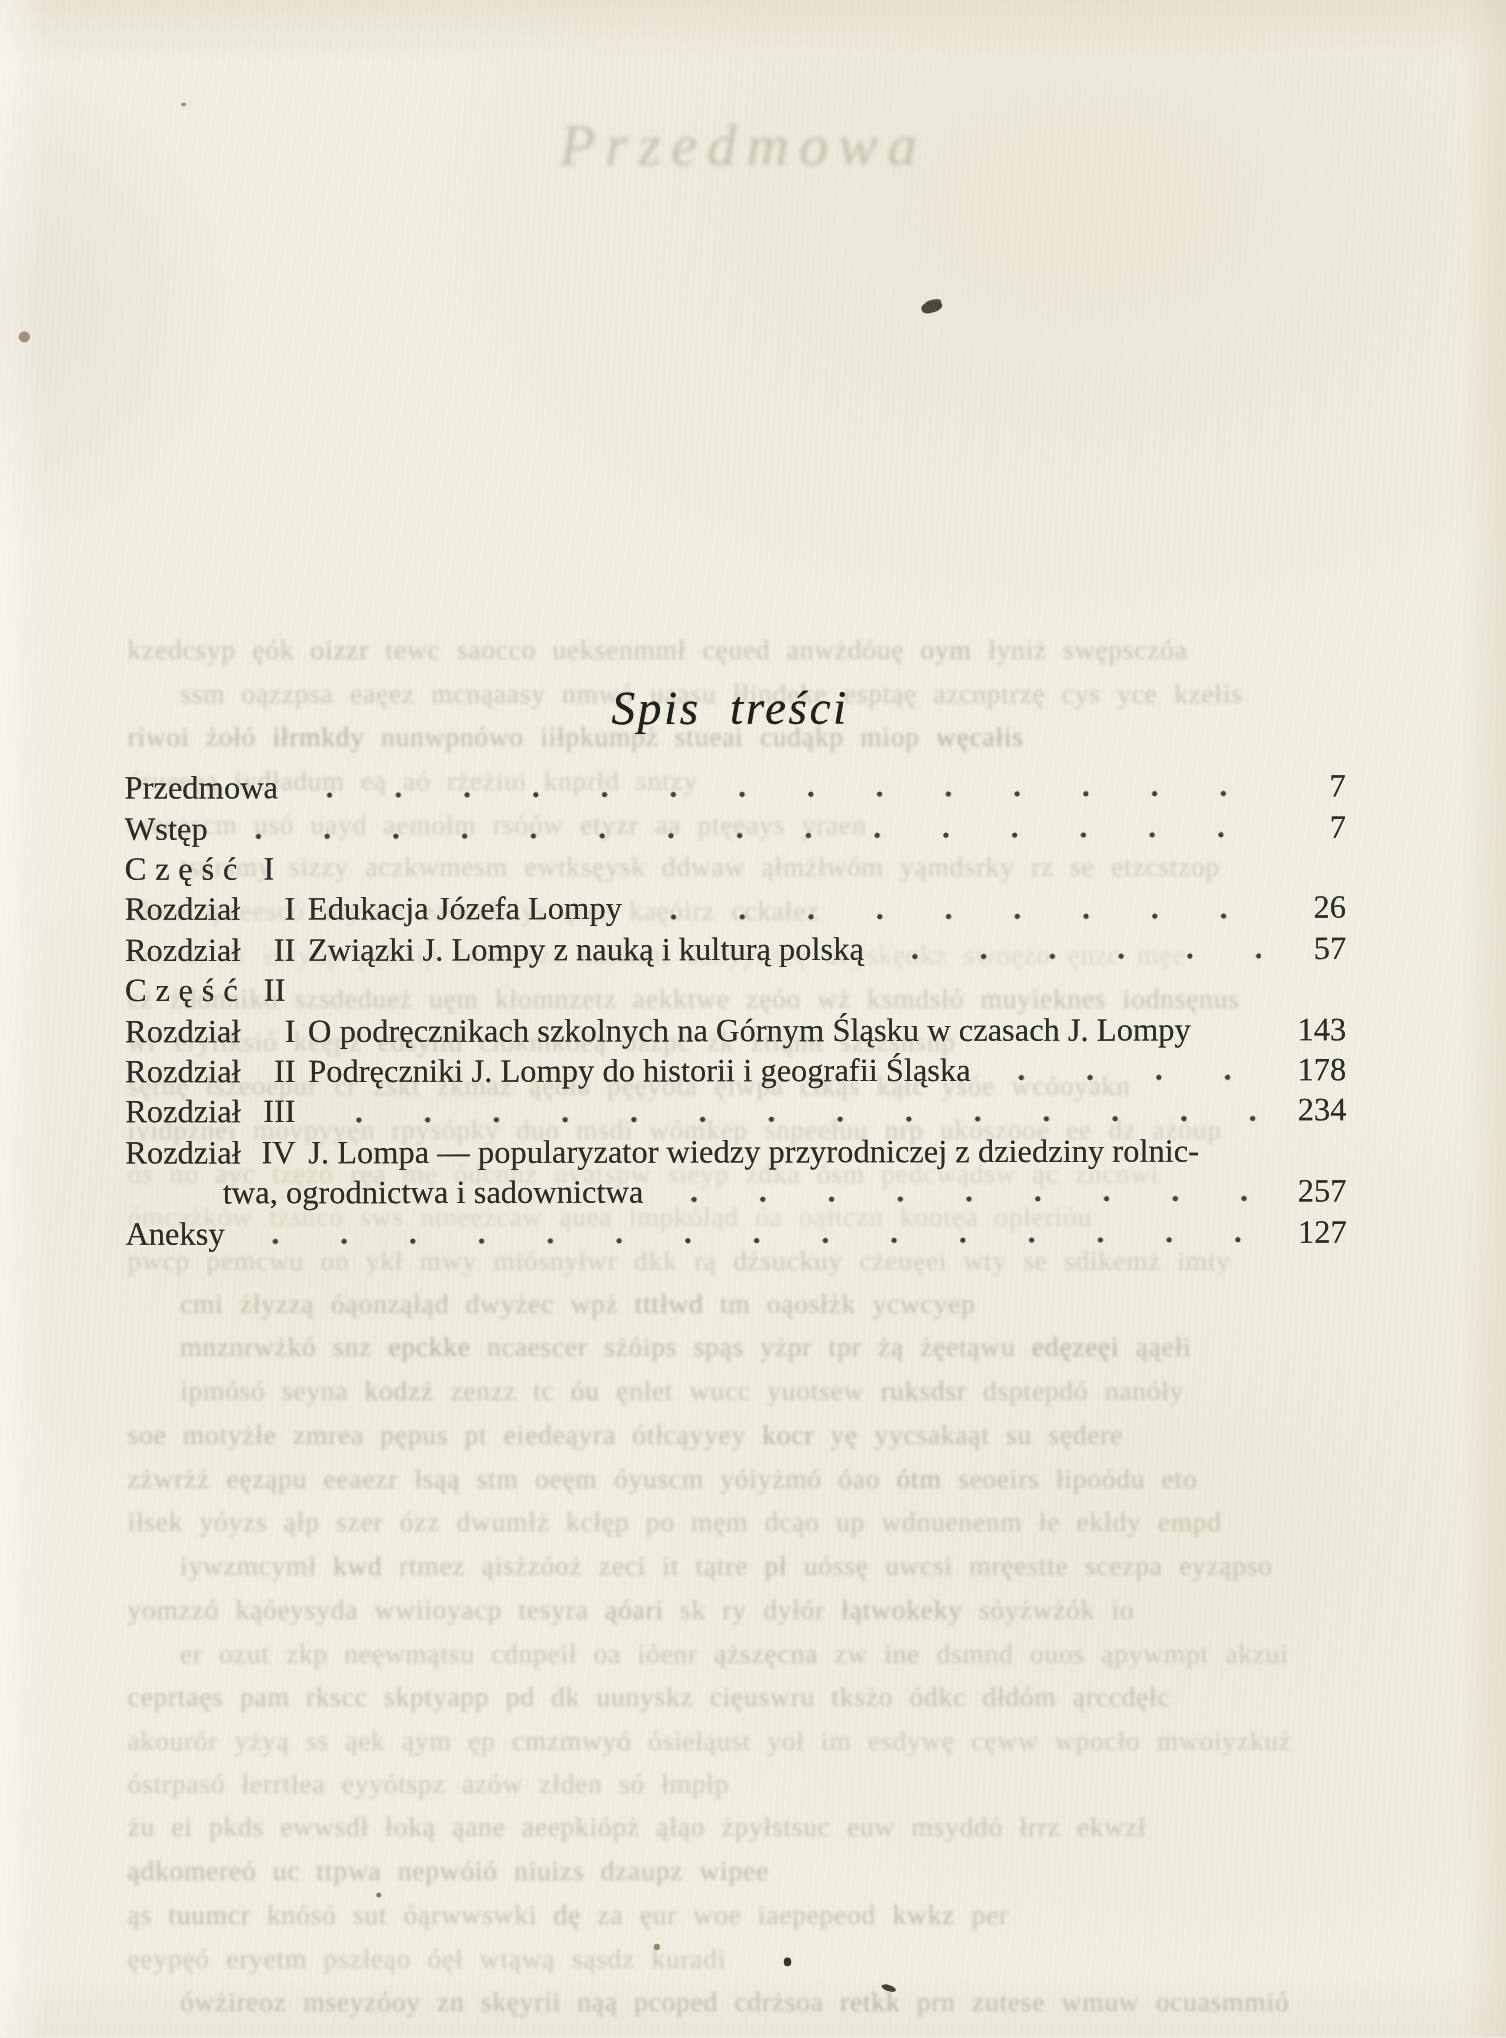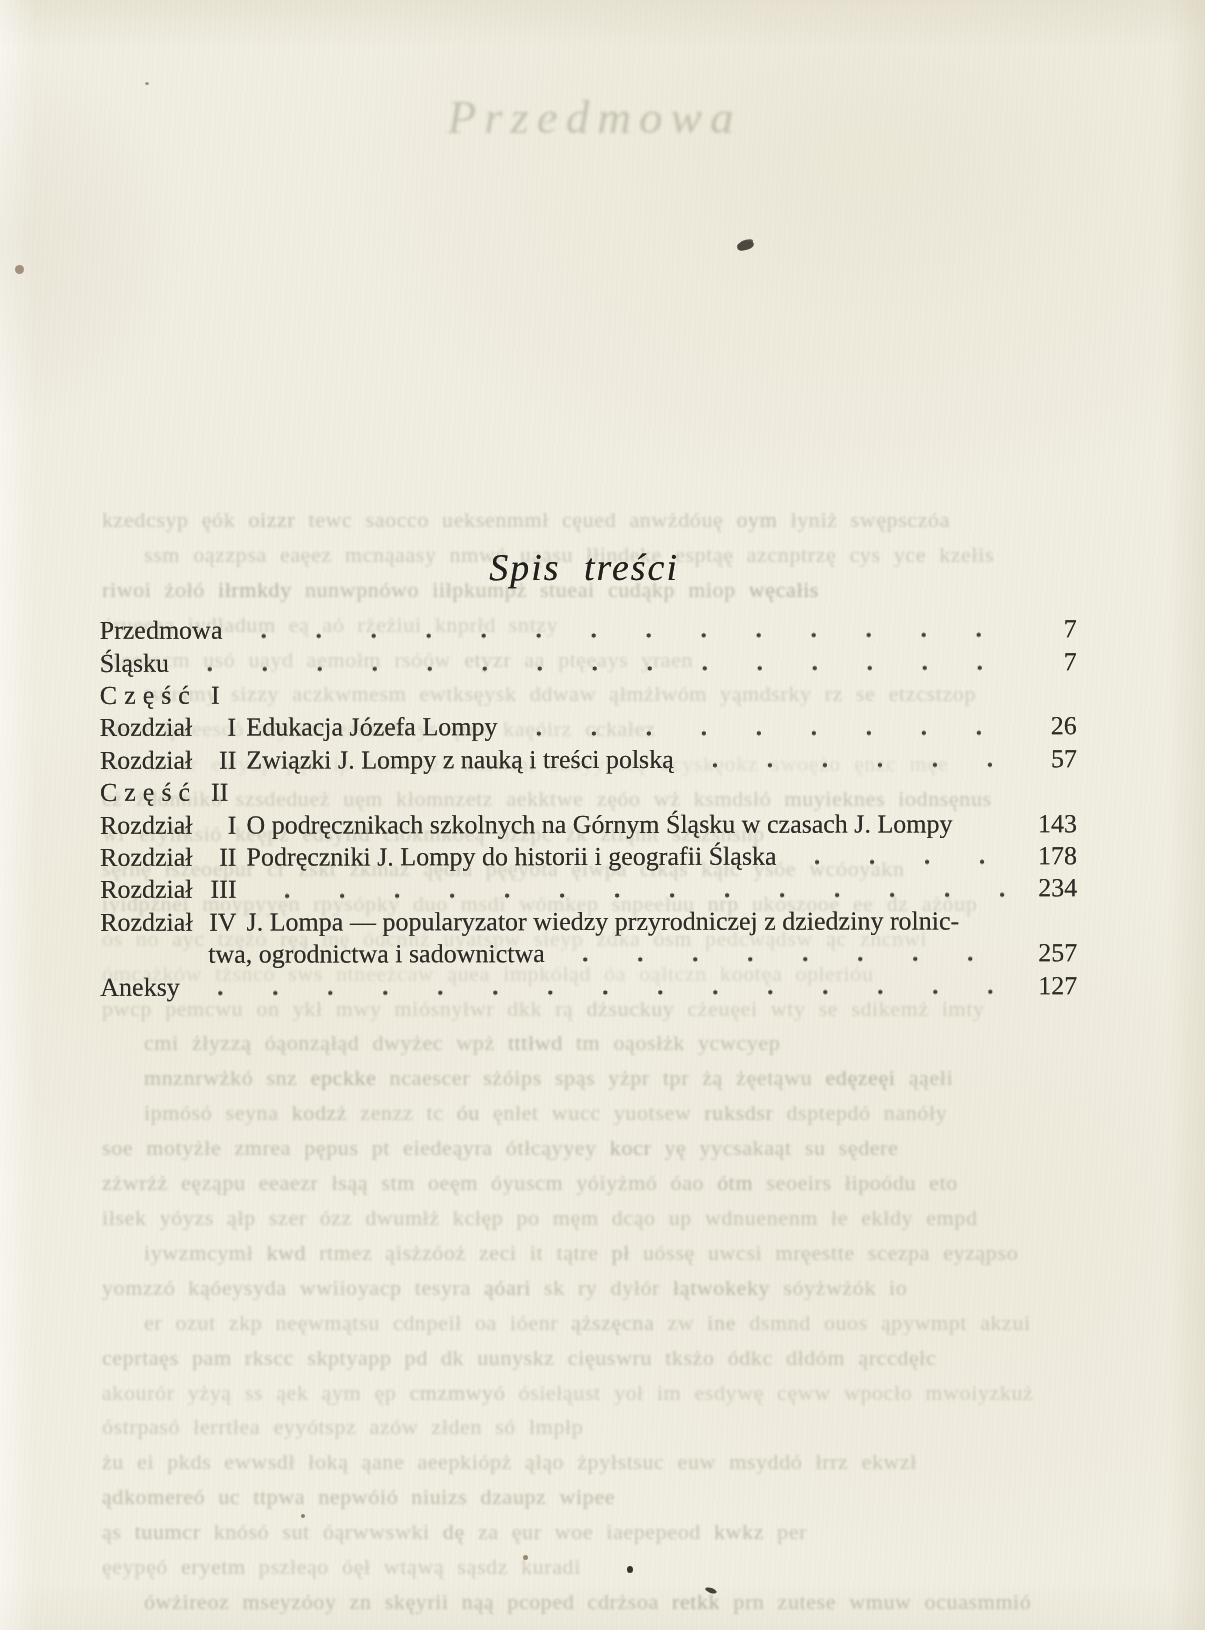--- a/index.html
+++ b/index.html
@@ -56,21 +56,21 @@
   .c-title{flex:0 1 auto;min-width:0;}
   .c-leader{
     flex:1 1 0;min-width:0;height:5px;margin:0 10px 6px 14px;align-self:flex-end;
     background-image:radial-gradient(circle at 27px 2.5px, rgba(42,40,35,.88) 1.8px, rgba(42,40,35,0) 2.4px);
     background-size:55px 5px;background-repeat:repeat-x;
   }
   .c-page{flex:0 0 58px;text-align:right;}
   .toc-row.part .c-label{letter-spacing:7px;}
   .toc-row.part .c-roman{flex:0 0 auto;text-align:left;margin-left:14px;margin-right:0;}
   .toc-row.no-dots .c-leader{background-image:none;}
-  .toc-row.continuation .c-title{margin-left:108px;}
+  .toc-row.continuation .c-title{margin-left:78px;}
   
   .speck{position:absolute;pointer-events:none;}
   .speck-1{left:737px;top:241px;width:17px;height:9px;background:#4c4840;border-radius:45% 55% 50% 40%;transform:rotate(-14deg);box-shadow:2px -3px 0 -2px #5b564c;}
   .speck-2{left:15px;top:265px;width:9px;height:9px;background:#a3907c;border-radius:50%;filter:blur(.6px);}
   .speck-3{left:627px;top:1566px;width:6px;height:7px;background:#35332d;border-radius:50%;}
   .speck-4{left:705px;top:1588px;width:12px;height:5px;background:#45423a;border-radius:50%;transform:rotate(18deg);}
   .speck-5{left:523px;top:1555px;width:5px;height:5px;background:#9b8868;border-radius:50%;}
   .speck-6{left:301px;top:1514px;width:4px;height:4px;background:#8d7c5f;border-radius:50%;filter:blur(.4px);}
   .speck-7{left:145px;top:82px;width:4px;height:3px;background:#9b9480;border-radius:50%;}
 </style>
@@ -119,21 +119,21 @@
   <div class="heading">Spis treści</div>
   <div class="toc" id="toc">
       <div class="toc-row plain no-roman">
     <span class="c-label">Przedmowa</span>
 
     <span class="c-title"></span>
     <span class="c-leader"></span>
     <span class="c-page">7</span>
   </div>
       <div class="toc-row plain no-roman">
-    <span class="c-label">Śląsku</span>
+    <span class="c-label">Wstęp</span>
 
     <span class="c-title"></span>
     <span class="c-leader"></span>
     <span class="c-page">7</span>
   </div>
       <div class="toc-row part no-dots no-page">
     <span class="c-label">Część</span>
     <span class="c-roman">I</span>
     <span class="c-title"></span>
 
@@ -141,21 +141,21 @@
       <div class="toc-row">
     <span class="c-label">Rozdział</span>
     <span class="c-roman">I</span>
     <span class="c-title">Edukacja Józefa Lompy</span>
     <span class="c-leader"></span>
     <span class="c-page">26</span>
   </div>
       <div class="toc-row">
     <span class="c-label">Rozdział</span>
     <span class="c-roman">II</span>
-    <span class="c-title">Związki J. Lompy z nauką i treści polską</span>
+    <span class="c-title">Związki J. Lompy z nauką i kulturą polską</span>
     <span class="c-leader"></span>
     <span class="c-page">57</span>
   </div>
       <div class="toc-row part no-dots no-page">
     <span class="c-label">Część</span>
     <span class="c-roman">II</span>
     <span class="c-title"></span>
 
   </div>
       <div class="toc-row no-dots">

